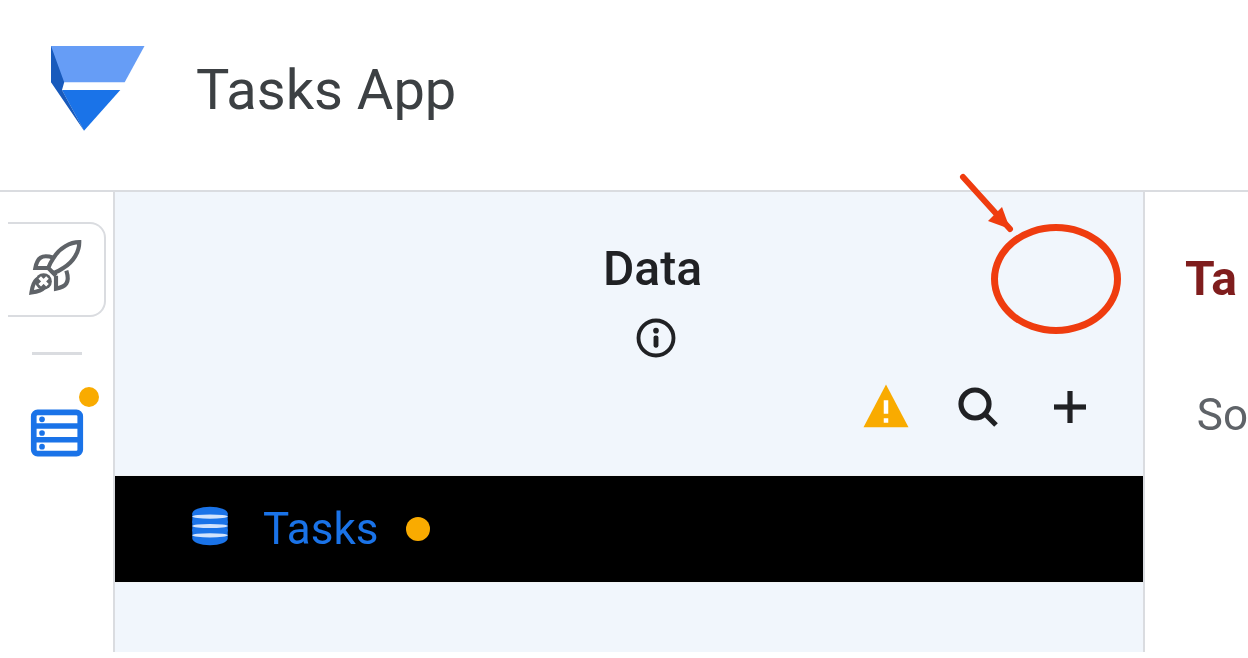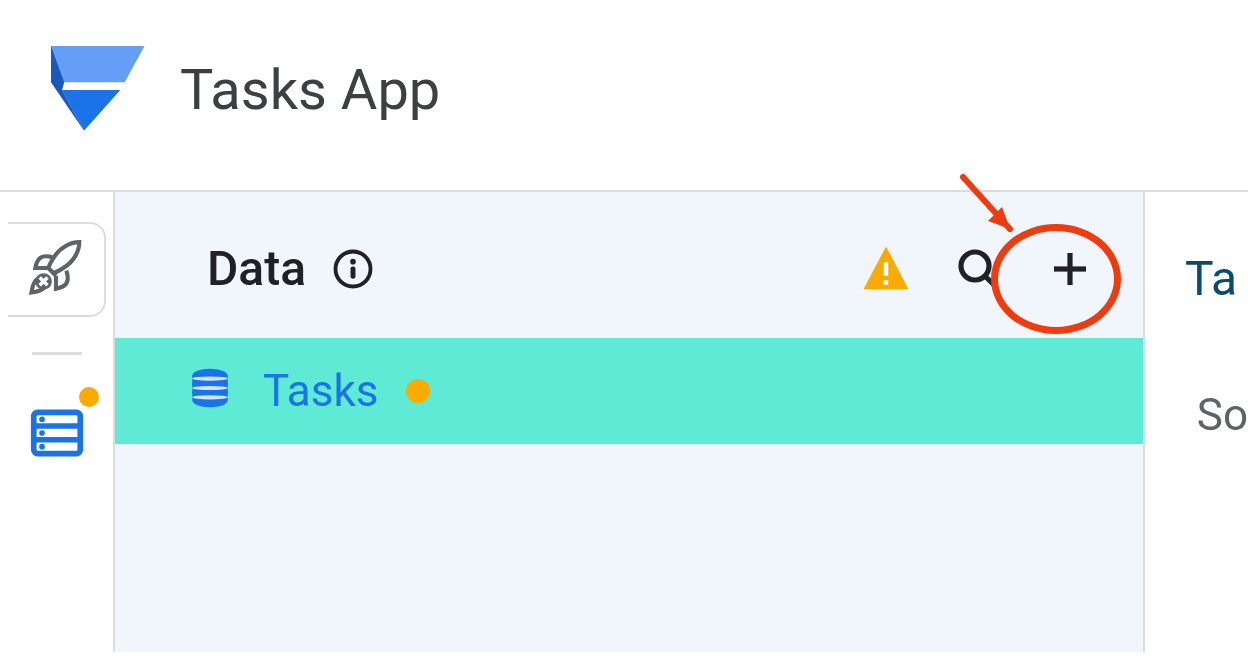--- a/index.html
+++ b/index.html
@@ -7,21 +7,21 @@
       font-family: 'Google Sans', Roboto, Arial, sans-serif;
       background: #fff;
       width: 1248px;
       height: 658px;
       overflow: hidden;
     }
     .header {
       display: flex;
       align-items: center;
       padding: 40px 40px 50px 40px;
-      gap: 30px;
+      gap: 46px;
     }
     .logo-icon { width: 110px; height: 100px; }
     .app-title {
       font-size: 56px;
       font-weight: 400;
       color: #3c4043;
     }
     .content-area {
       display: flex;
       border-top: 2px solid #dadce0;
@@ -76,20 +76,21 @@
       background: #f1f6fc;
       border-right: 2px solid #dadce0;
       min-height: 460px;
     }
     .panel-header {
       display: flex;
       align-items: center;
       padding: 48px 45px 40px 92px;
       gap: 20px;
       position: relative;
+      flex-direction: column;
     }
     .panel-title {
       font-size: 48px;
       font-weight: 500;
       color: #202124;
     }
     .info-icon-wrapper {
       display: inline-flex;
       align-items: center;
       margin-left: 6px;
@@ -118,21 +119,21 @@
       top: 32px;
       pointer-events: none;
     }
     .annotation-arrow {
       position: absolute;
       right: 105px;
       top: -25px;
       pointer-events: none;
     }
     .panel-item {
-      background: #5eead4;
+      background: #000000;
       display: flex;
       align-items: center;
       padding: 26px 70px;
       gap: 28px;
       border-top: 1px solid #f1f3f4;
       border-bottom: 1px solid #f1f3f4;
     }
     .item-label {
       font-size: 44px;
       font-weight: 400;
@@ -145,22 +146,22 @@
       background: #f9ab00;
     }
     .right-panel {
       padding: 58px 0 0 40px;
       flex: 1;
       min-width: 0;
       overflow: hidden;
     }
     .right-title {
       font-size: 48px;
-      font-weight: 400;
-      color: #0c4a6e;
+      font-weight: 700;
+      color: #7f1d1d;
       white-space: nowrap;
     }
     .right-sub {
       margin-top: 82px;
       font-size: 44px;
       color: #5f6368;
       white-space: nowrap;
       text-align: right;
     }
   </style>

